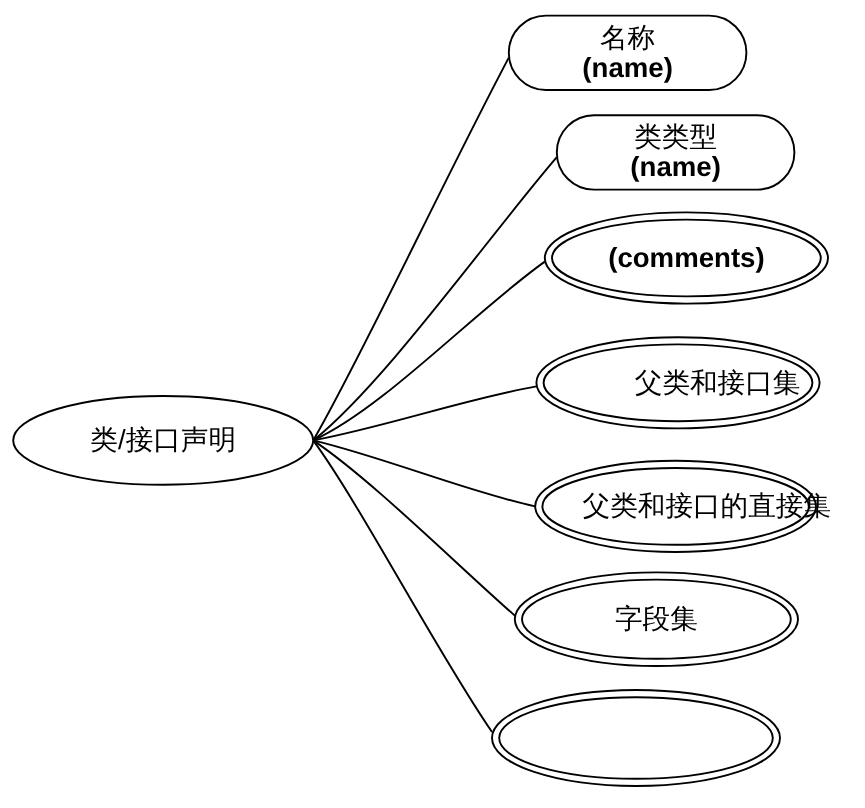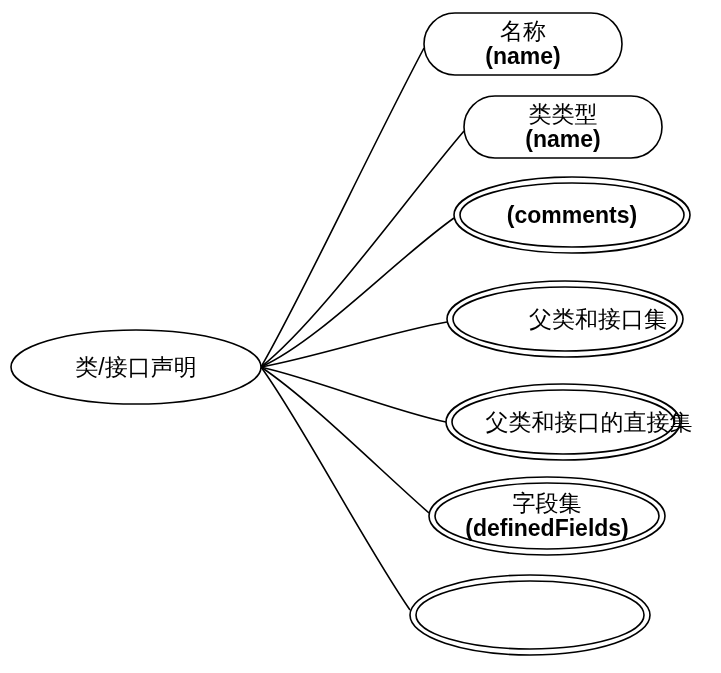--- a/index.html
+++ b/index.html
@@ -130,19 +130,18 @@
   <div class="node-label" style="left:578px; top:319px;margin-left:20px;">
     <span class="line-cn">父类和接口集</span>
   </div>
 
   <div class="node-label" style="left:550px; top:422px;margin-left:39px;">
     <span class="line-cn">父类和接口的直接集</span>
   </div>
 
   <div class="node-label" style="left:547px; top:516px;text-align:center;">
     <span class="line-cn">字段集</span>
-    <span class="line-en">(definedFields)</span>
   </div>
 
   <div class="node-label" style="left:530px; top:615px;">
   </div>
 
 </div>
 
 </body></html>

